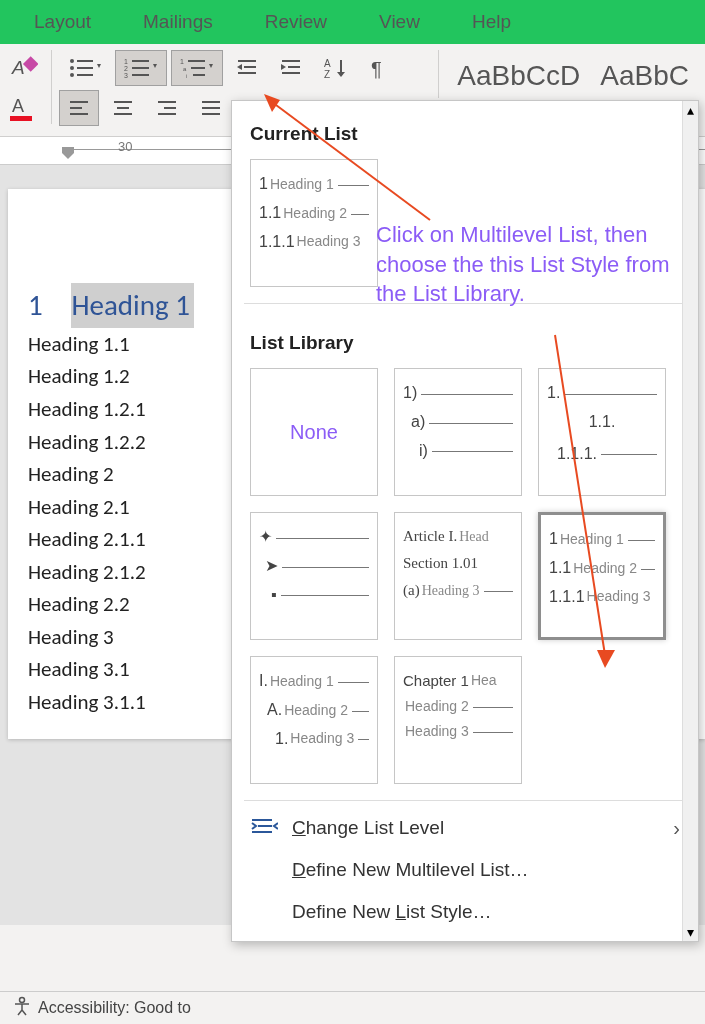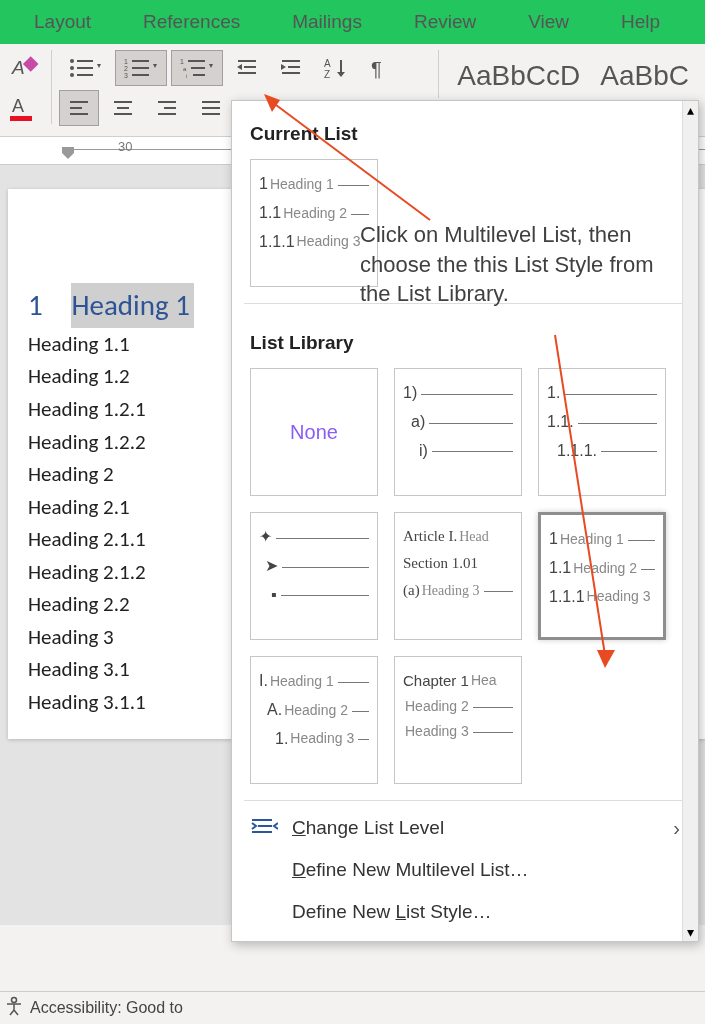--- a/index.html
+++ b/index.html
@@ -46,32 +46,31 @@
   .tile-row .lab { color:#888; font-size:14px; margin-left:2px; }
   .tile-row .line { flex:1; border-top:1px solid #777; margin-left:4px; margin-top:2px;}
   .none-text { display:flex; align-items:center; justify-content:center; height:100%; font-size:20px; color:#8b5cf6;}
   .hr { border:none; border-top:1px solid #ddd; margin:6px 12px;}
   .menu-item { display:flex; align-items:center; padding:10px 44px 10px 60px; font-size:19px; color:#333; position:relative;}
   .menu-item .chev { position:absolute; right:18px; font-size:20px; color:#555;}
   .menu-item .ico { position:absolute; left:18px; }
   .und { text-decoration: underline; text-decoration-color: #333; }
   
   
-  .annot { position:absolute; left: 360px; top: 220px; color:#404040; font-size:22px; line-height:1.35; z-index:20; width:320px;}
+  .annot { position:absolute; left: 376px; top: 220px; color:#8b5cf6; font-size:22px; line-height:1.35; z-index:20; width:320px;}
   svg.arrow { position:absolute; z-index:19; pointer-events:none; }
   
   
-  .status-bar { position:absolute; bottom:0; left:0; right:0; height:33px; background:#f3f2f1; border-top:1px solid #ccc; display:flex; align-items:center; padding:0 4px; font-size:16px; color:#444; gap:6px;}
+  .status-bar { position:absolute; bottom:0; left:0; right:0; height:33px; background:#f3f2f1; border-top:1px solid #ccc; display:flex; align-items:center; padding:0 12px; font-size:16px; color:#444; gap:6px;}
 </style>
 </head>
 <body>
 
 <div class="ribbon-tabs">
   <div class="tab">Layout</div>
-  <div class="tab">References</div>
   <div class="tab">Mailings</div>
   <div class="tab">Review</div>
   <div class="tab">View</div>
   <div class="tab">Help</div>
 </div>
 
 <div class="ribbon-toolbar">
   <div class="toolbar-group">
     <div class="toolbar-row">
       <div class="toolbar-btn small">
@@ -272,21 +271,21 @@
       <div class="tile-row" style="margin-left:16px;">
           <span>i)</span>
           <span class="line"></span>
         </div>
     </div>
     <div class="tile">
       <div class="tile-row">
           <span>1.</span>
           <span class="line"></span>
         </div>
-      <div class="tile-row" style="">
+      <div class="tile-row" style="flex-direction:column;">
           <span>1.1.</span>
           <span class="line"></span>
         </div>
       <div class="tile-row" style="margin-left:10px;">
           <span>1.1.1.</span>
           <span class="line"></span>
         </div>
     </div>
     <div class="tile">
       <div class="tile-row">

